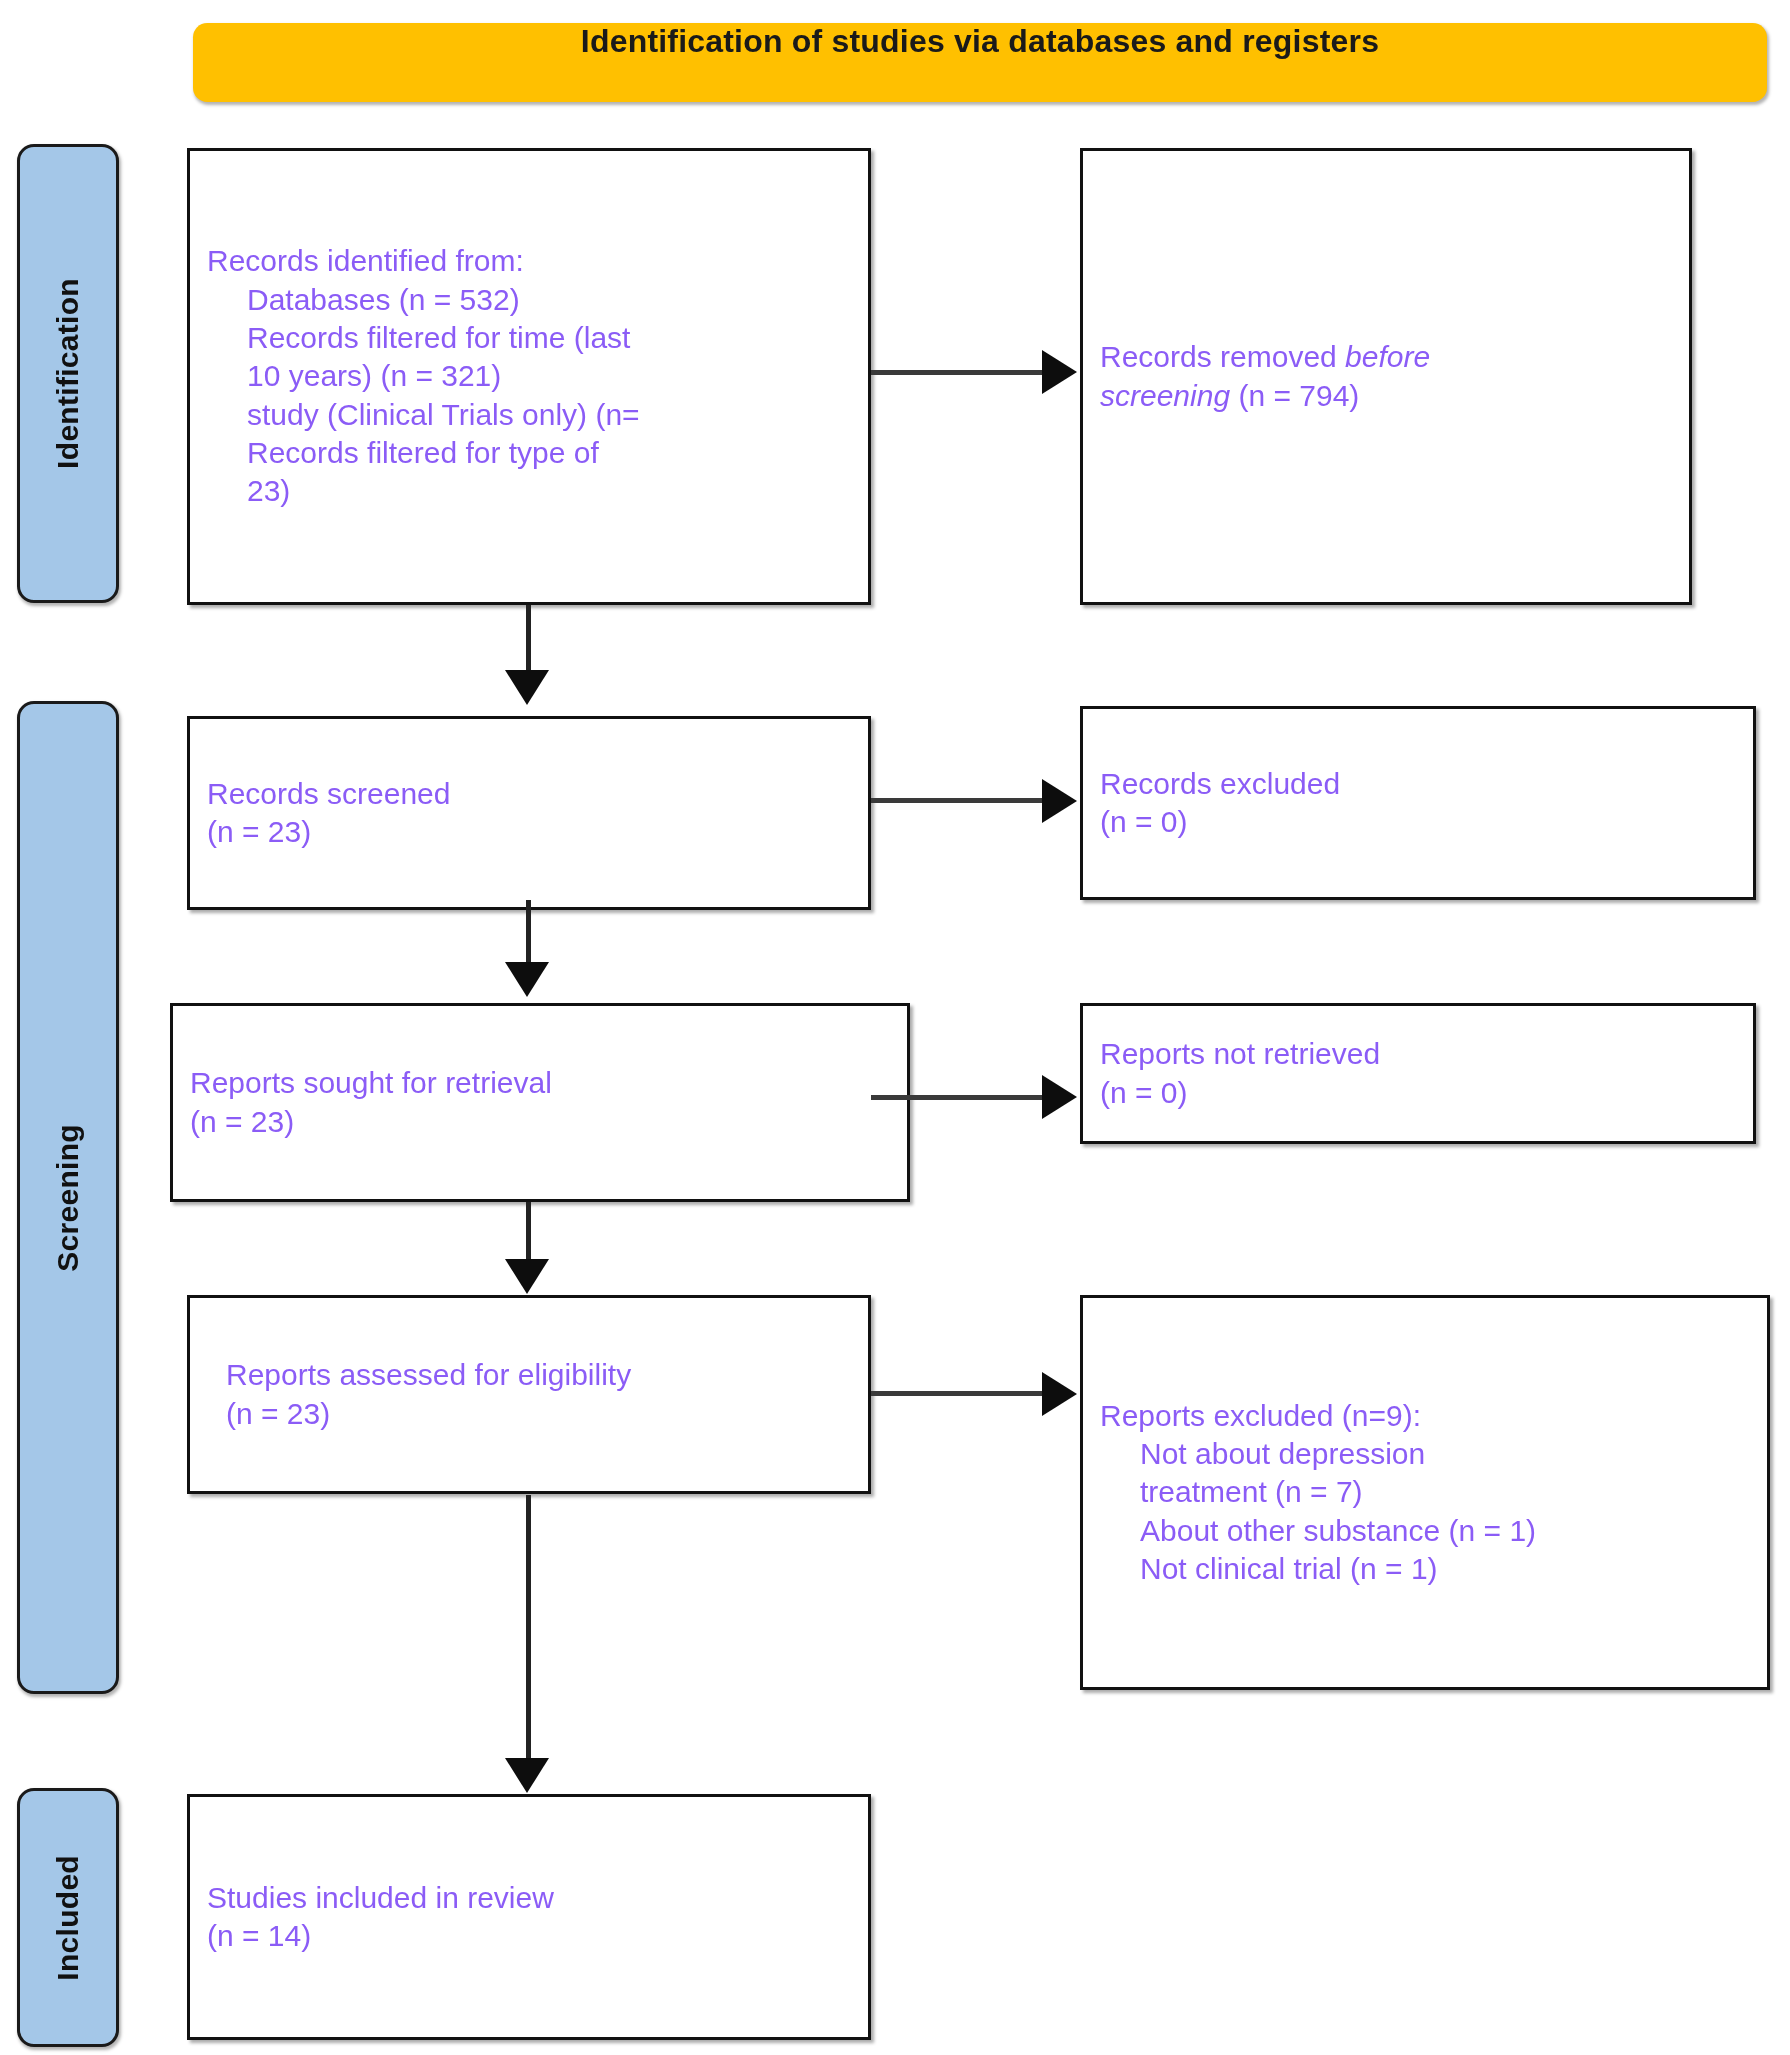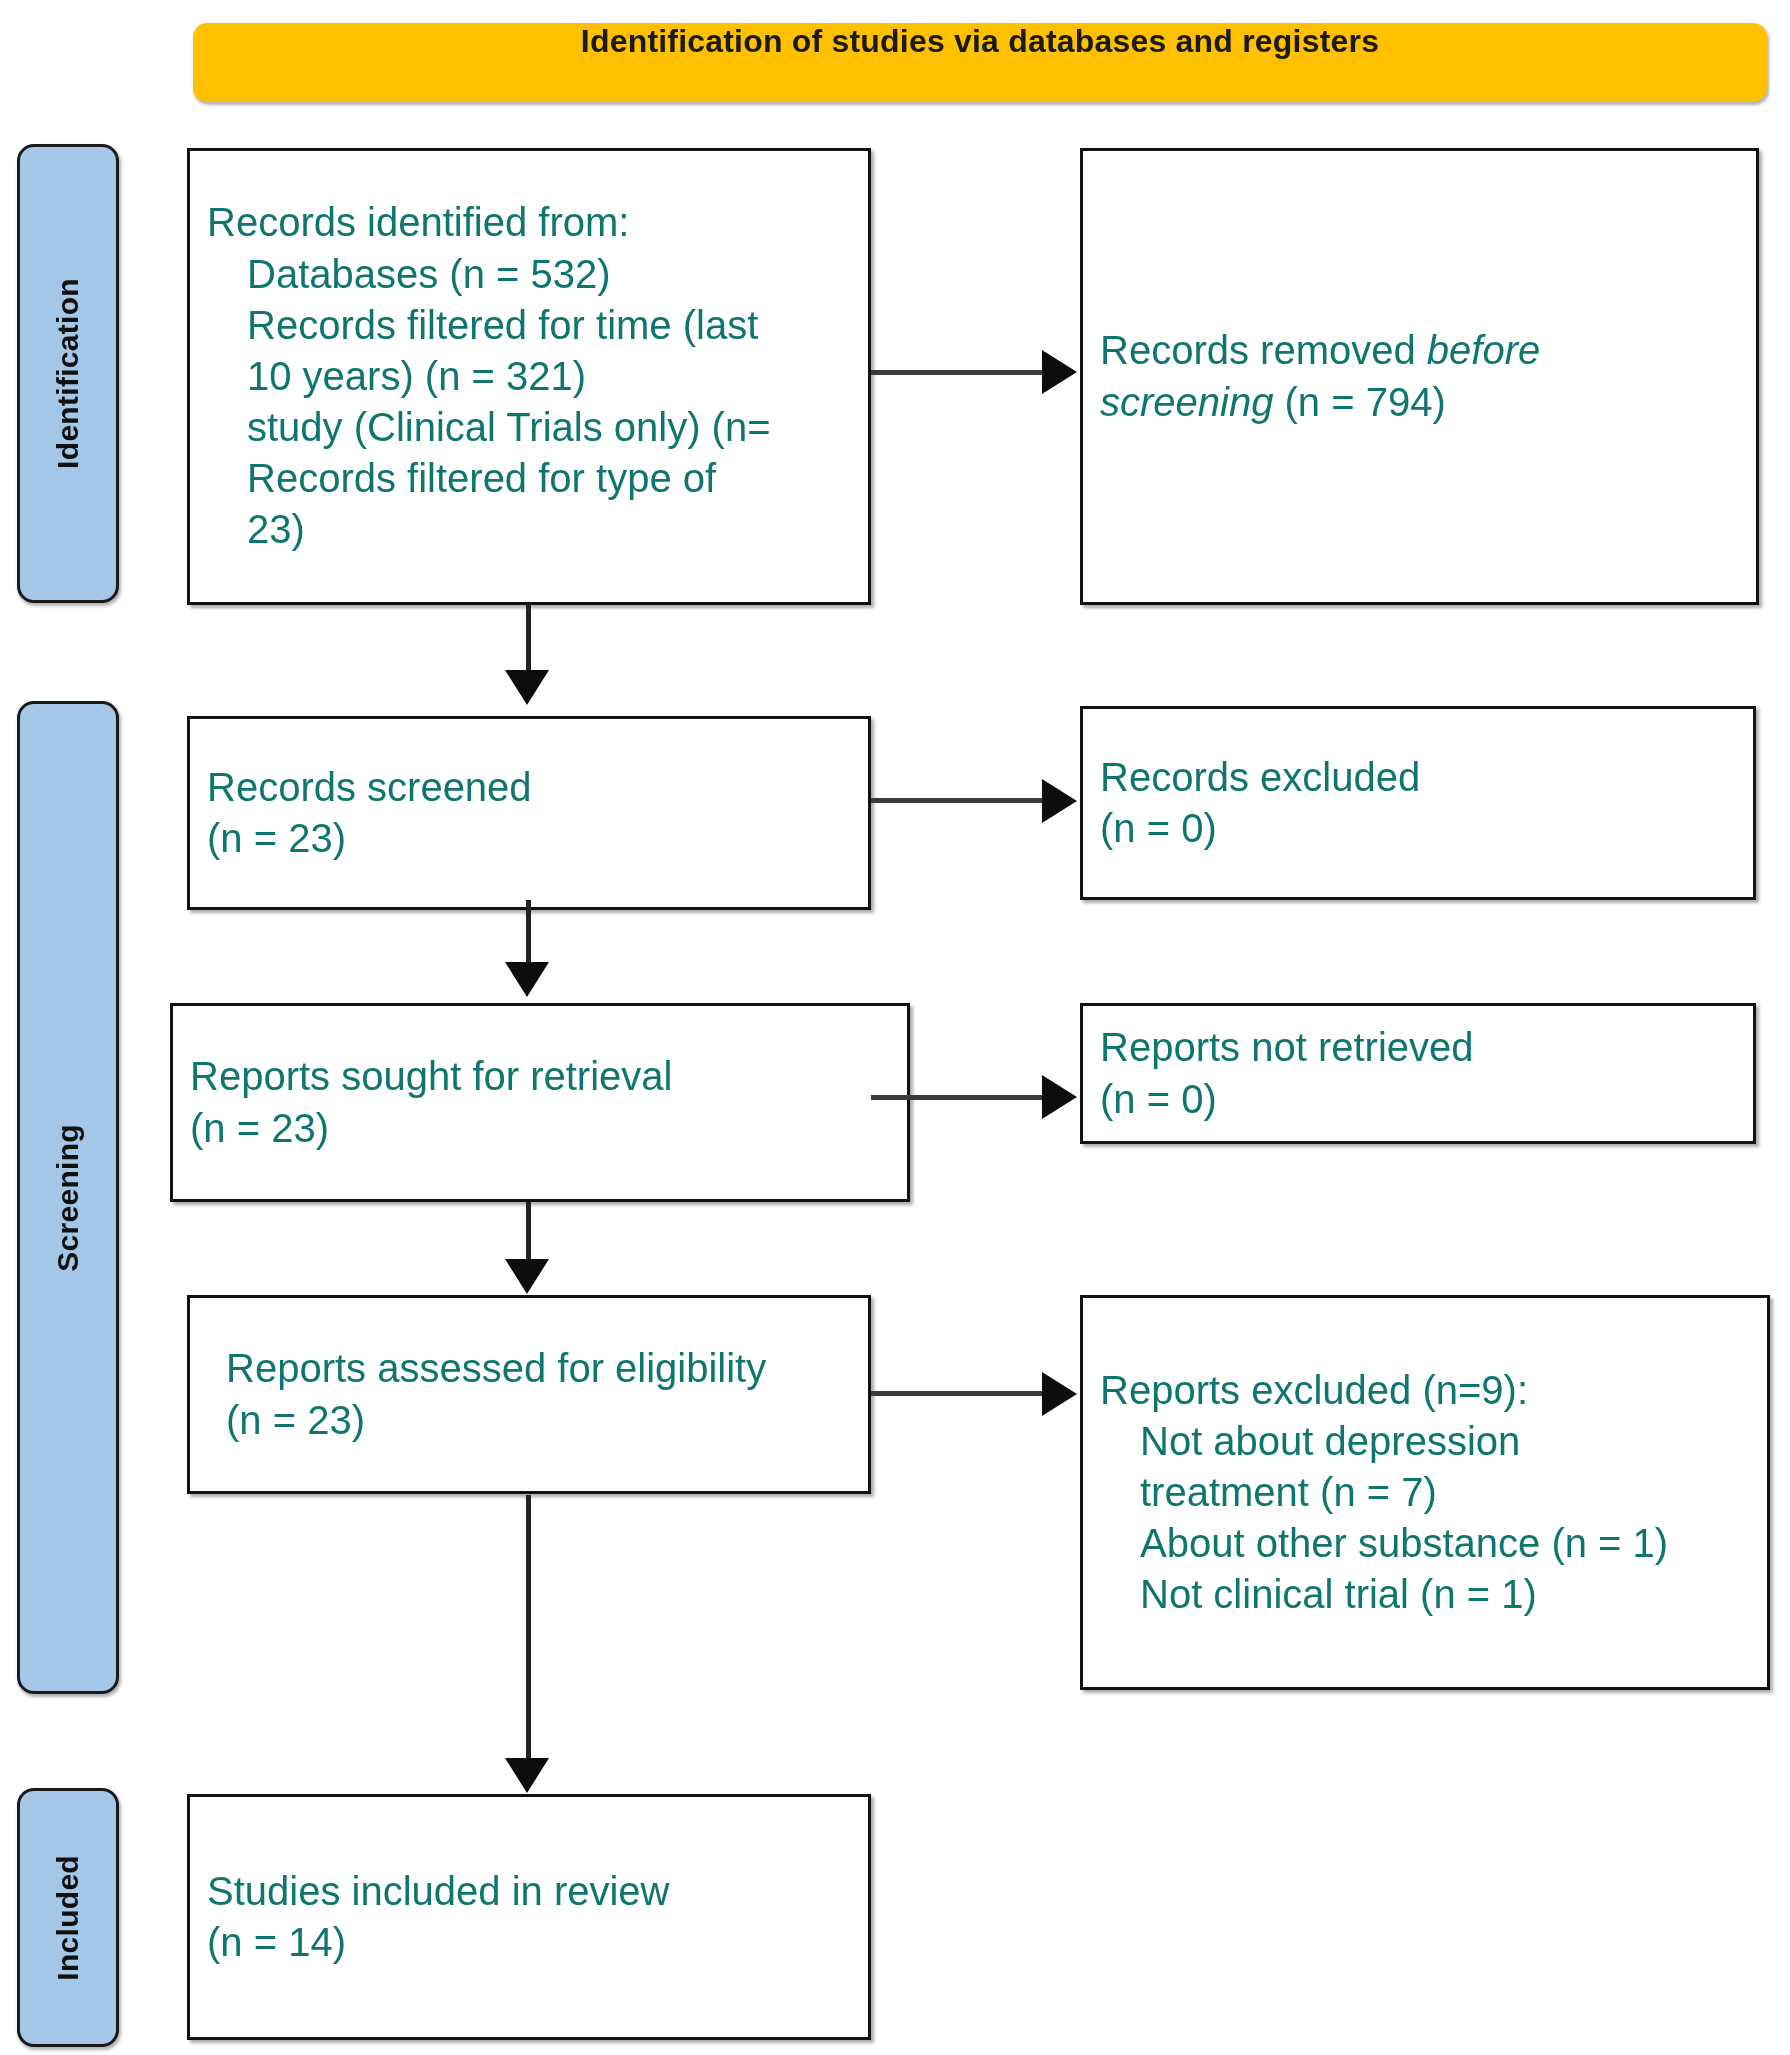--- a/index.html
+++ b/index.html
@@ -71,30 +71,30 @@
     background: #ffffff;
     border: 3.9px solid #111111;
     box-shadow: 2.6px 3.2px 3.2px rgba(0,0,0,0.33);
     display: flex;
     flex-direction: column;
     justify-content: center;
     box-sizing: border-box;
     padding: 0 17px;
   }
   .flowbox .line {
-    font-size: 40px;
+    font-size: 30px;
     line-height: 1.28;
-    color: #0f766e;
+    color: #8b5cf6;
     white-space: pre-wrap;
   }
   .flowbox .line.indent { padding-left: 40px; }
   .flowbox .line em { font-style: italic; }
 
   #box-identified        { left: 187px;  top: 148px;  width: 684px; height: 457px; }
-  #box-removed           { left: 1080px; top: 148px;  width: 679px; height: 457px; }
+  #box-removed           { left: 1080px; top: 148px;  width: 612px; height: 457px; }
   #box-screened          { left: 187px;  top: 716px; width: 684px; height: 194px; }
   #box-records-excluded  { left: 1080px; top: 706px; width: 676px; height: 194px; }
   #box-sought            { left: 170px;  top: 1003px; width: 740px; height: 199px; }
   #box-not-retrieved     { left: 1080px; top: 1003px; width: 676px; height: 141px; }
   #box-assessed          { left: 187px;  top: 1295px; width: 684px; height: 199px; padding-left: 36px; }
   #box-reports-excluded  { left: 1080px; top: 1295px; width: 690px; height: 395px; }
   #box-included          { left: 187px;  top: 1794px; width: 684px; height: 246px; }
 
   
   .vline {

